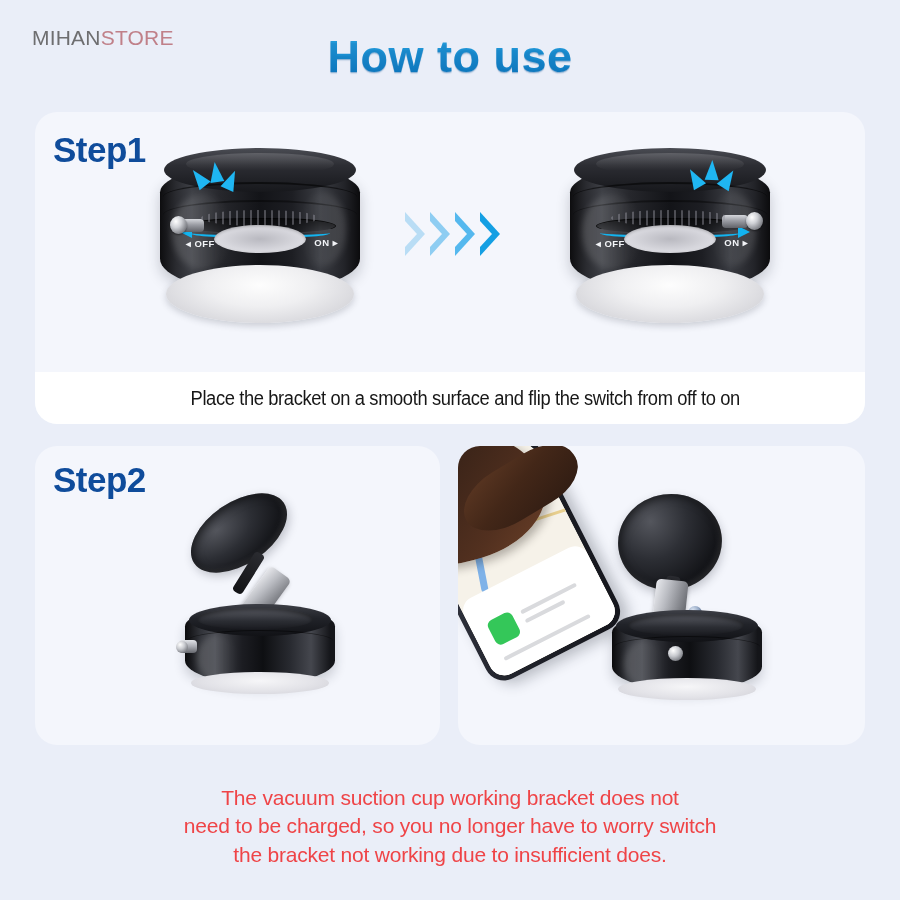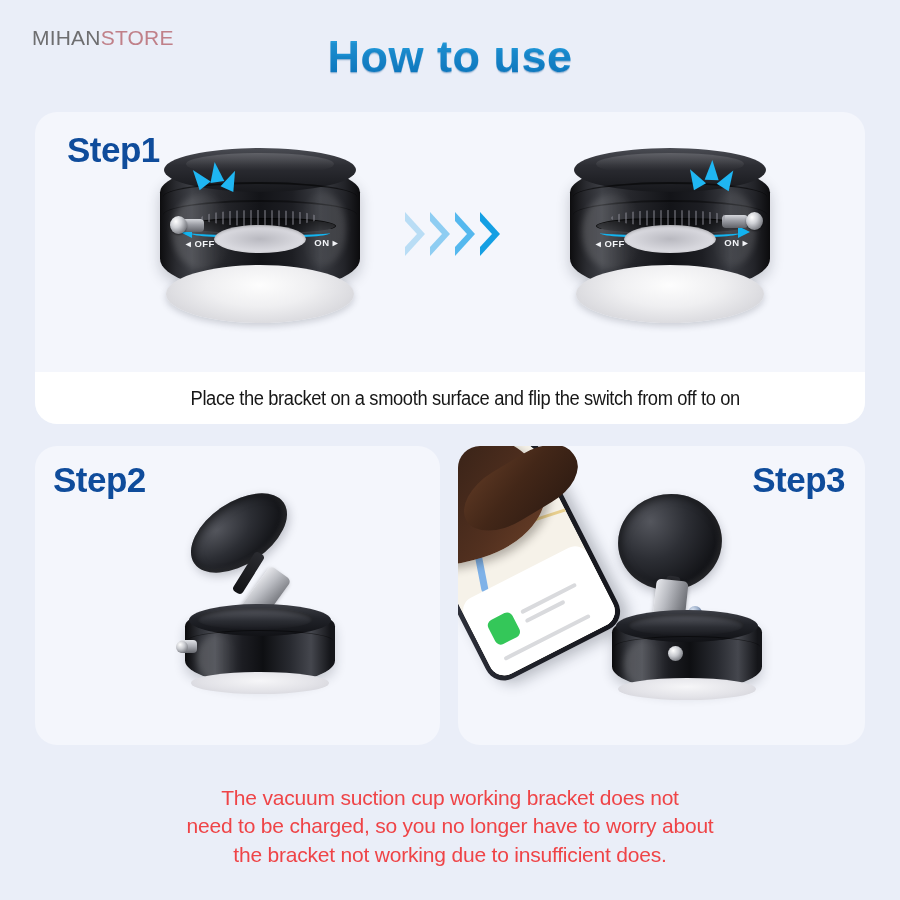--- a/index.html
+++ b/index.html
@@ -78,21 +78,21 @@
   .step-label {
     position: absolute;
     font-size: 35px;
     font-weight: bold;
     color: #0f4c9b;
     letter-spacing: -0.5px;
   }
 
   #panel-step1 { left: 35px; top: 112px; width: 830px; height: 312px; }
   #panel-step1 .caption-strip { height: 52px; padding-left: 31px; }
-  #panel-step1 .step-label { left: 32px; top: 18px; }
+  #panel-step1 .step-label { left: 18px; top: 18px; }
 
   #panel-step2 { left: 35px; top: 446px; width: 405px; height: 299px; }
   #panel-step2 .caption-strip { height: 65px; }
   #panel-step2 .step-label { left: 18px; top: 14px; text-align: right; }
 
   #panel-step3 { left: 458px; top: 446px; width: 407px; height: 299px; }
   #panel-step3 .caption-strip { height: 65px; }
   #panel-step3 .step-label { right: 20px; top: 14px; }
 
   
@@ -479,21 +479,20 @@
     <div class="br-groove" style="left:10px; top:126px; bottom:auto;"></div>
     <div class="br-sheen" style="left:20px; top:130px; bottom:auto;"></div>
     <div class="br-screw" style="left:2px; top:136px;"></div>
     <div class="br-screw-head" style="left:-1px; top:137px;"></div>
     <div class="br-foot" style="left:14px; top:168px; bottom:auto;"></div>
   </div>
 
 </div>
 
 <div class="panel" id="panel-step3">
-  <div class="step-label">Step3</div>
 
   <div class="phone-wrap">
     <div class="phone-body">
       <div class="phone-screen">
         <div class="map-bg"></div>
         <div class="map-river"></div>
         <div class="map-road-red"></div>
         <div class="map-road-y"></div>
         <div class="map-badge-blue"></div>
         <div class="map-pin"></div>
@@ -523,15 +522,15 @@
     <div class="br-groove" style="left:8px; top:142px; bottom:auto;"></div>
     <div class="br-sheen" style="left:18px; top:146px; bottom:auto;"></div>
     <div class="br-screw-head" style="left:62px; top:152px; width:15px; height:15px;"></div>
     <div class="br-foot" style="left:12px; top:184px; bottom:auto;"></div>
   </div>
 
 </div>
 
 <div class="footer-note">
   <div>The vacuum suction cup working bracket does not</div>
-  <div>need to be charged, so you no longer have to worry about</div>
+  <div>need to be charged, so you no longer have to worry switch</div>
   <div>the bracket not working due to insufficient does.</div>
 </div>
 
 </body></html>

